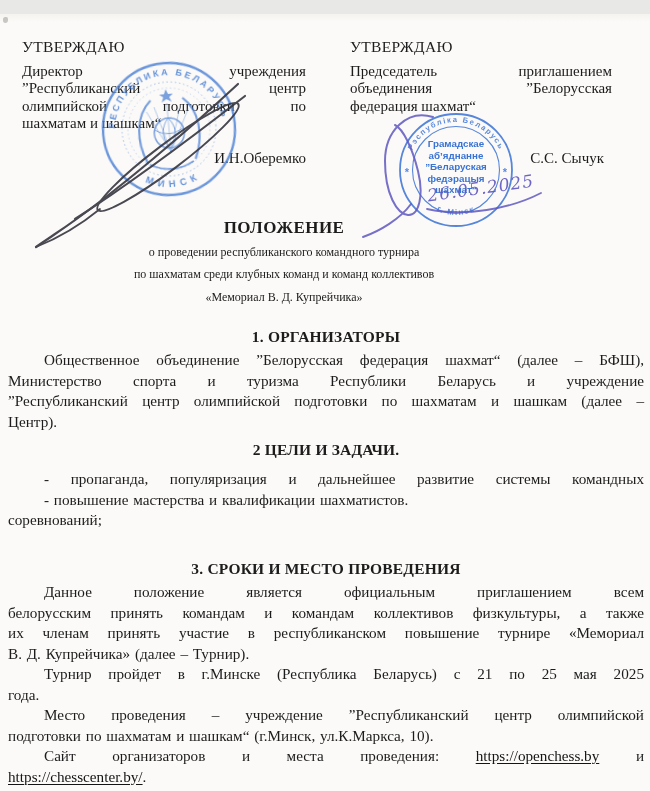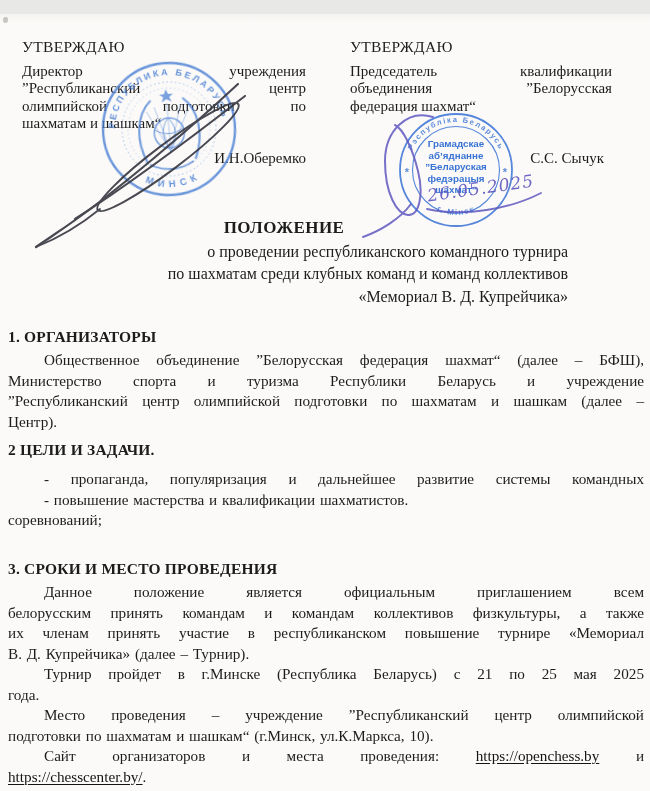--- a/index.html
+++ b/index.html
@@ -17,25 +17,25 @@
   .rows{margin-top:7px;}
   .jrow{display:flex;justify-content:space-between;}
   .lrow{}
   .signer{text-align:right;}
   .approve-left .signer{margin-top:17px;}
   .approve-right .signer{margin-top:35px;padding-right:8px;}
   
   .title-block{position:absolute;top:204px;left:0;width:568px;text-align:center;z-index:1;}
   .title-h{font-size:17px;font-weight:bold;letter-spacing:.4px;}
   .title-lines{margin-top:3px;}
-  .title-line{font-size:16px;line-height:22.4px;text-align:right;}
+  .title-line{font-size:12px;line-height:22.4px;}
   
   .sec{position:absolute;left:8px;width:636px;z-index:1;}
   .sec1{top:313px;} .sec2{top:426px;} .sec3{top:545px;}
-  .sec-h{font-weight:bold;font-size:15.5px;line-height:20px;letter-spacing:.2px;}
+  .sec-h{text-align:center;font-weight:bold;font-size:15.5px;line-height:20px;letter-spacing:.2px;}
   .lines{margin-top:3px;}
   .sec2 .lines{margin-top:9px;}
   .ln{font-size:15.2px;line-height:20.5px;word-spacing:1px;}
   .jst{text-align:justify;text-align-last:justify;}
   .ind{text-indent:36px;}
   .link{text-decoration:underline;text-underline-offset:2px;color:#141414;}
   
   .stampsvg{position:absolute;z-index:2;filter:blur(.35px);}
   .inksvg{position:absolute;z-index:3;}
   .hand-date{
@@ -69,21 +69,21 @@
       <div class="lrow">шахматам и шашкам“</div>
     </div>
     <div class="signer">И.Н.Оберемко</div>
   </div>
 
   <div class="approve approve-right">
     <div class="app-h">УТВЕРЖДАЮ</div>
     <div class="rows">
       <div class="jrow">
         <span>Председатель</span>
-        <span>квалификации</span>
+        <span>приглашением</span>
       </div>
       <div class="jrow">
         <span>объединения</span>
         <span>”Белорусская</span>
       </div>
       <div class="lrow">федерация шахмат“</div>
     </div>
     <div class="signer">С.С. Сычук</div>
   </div>
 

